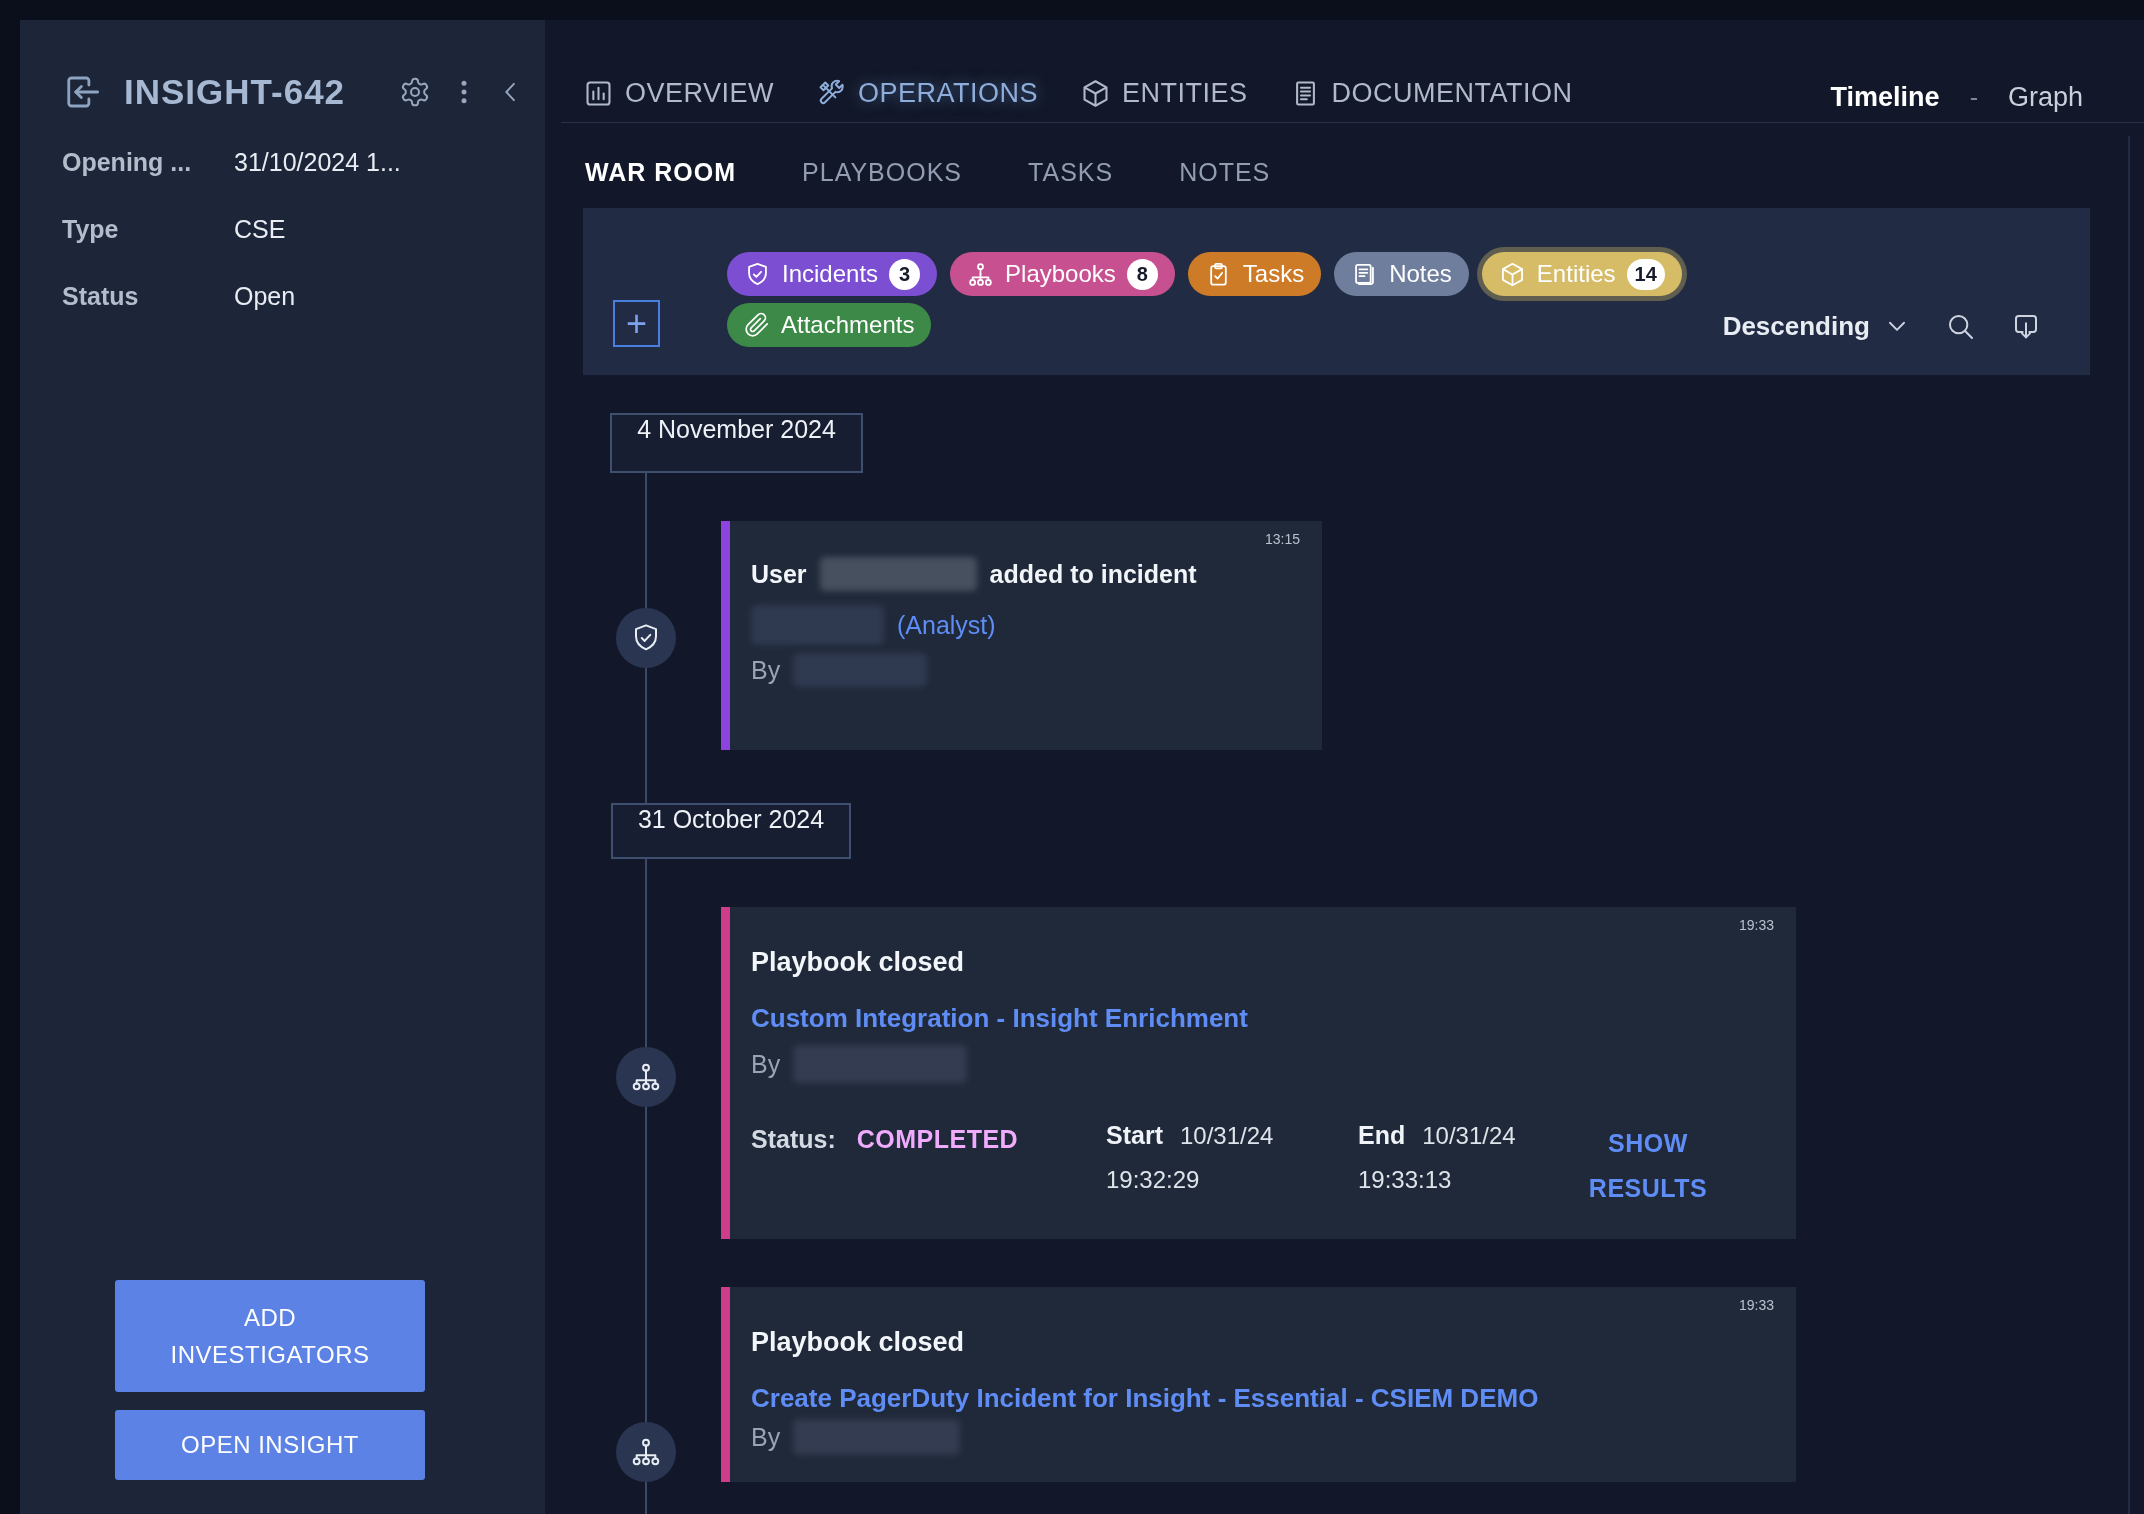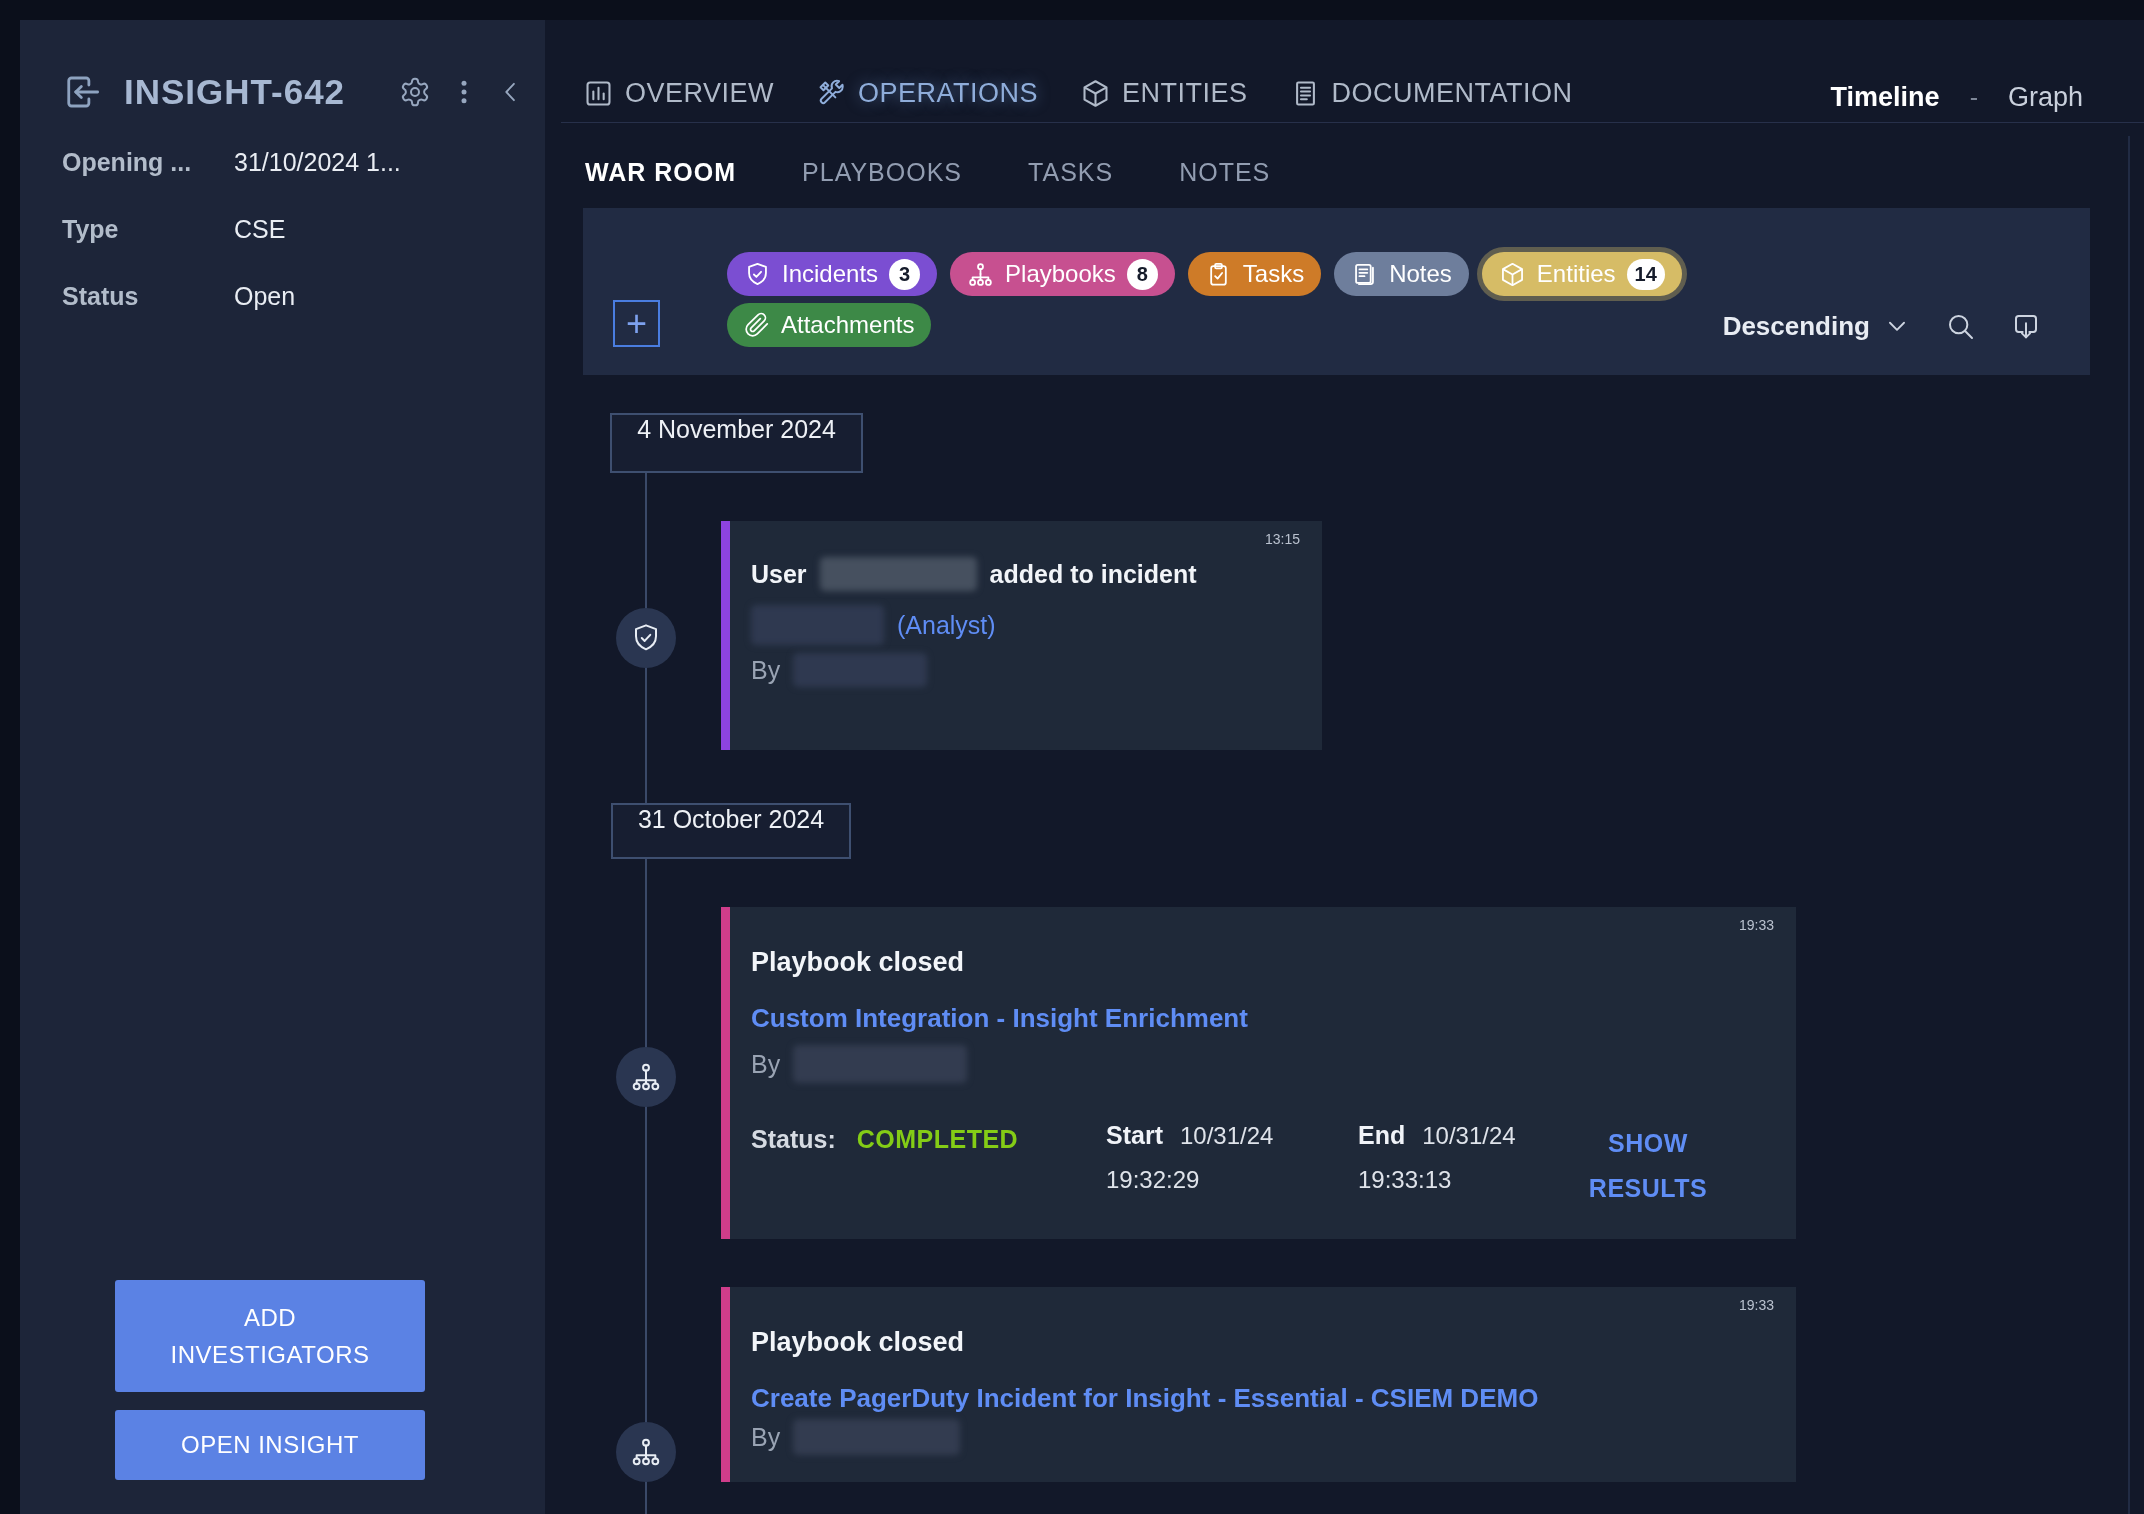--- a/index.html
+++ b/index.html
@@ -371,21 +371,21 @@
       <span class="time">19:33</span>
       <div class="pc-title">Playbook closed</div>
       <a class="pc-link lnk">Custom Integration - Insight Enrichment</a>
       <div class="pc-by">
         <span>By</span>
         <span class="redact r4"></span>
       </div>
       <div class="status-row">
         <div class="sr-status">
           <span>Status:</span>
-          <span class="sr-val" style="color: #84cc16;">COMPLETED</span>
+          <span class="sr-val" style="color: #f0abfc;">COMPLETED</span>
         </div>
         <div class="sr-block start">
           <div class="sr-line1">
             <b>Start</b>
             <span>10/31/24</span>
           </div>
           <div class="sr-line2">19:32:29</div>
         </div>
         <div class="sr-block end">
           <div class="sr-line1">

